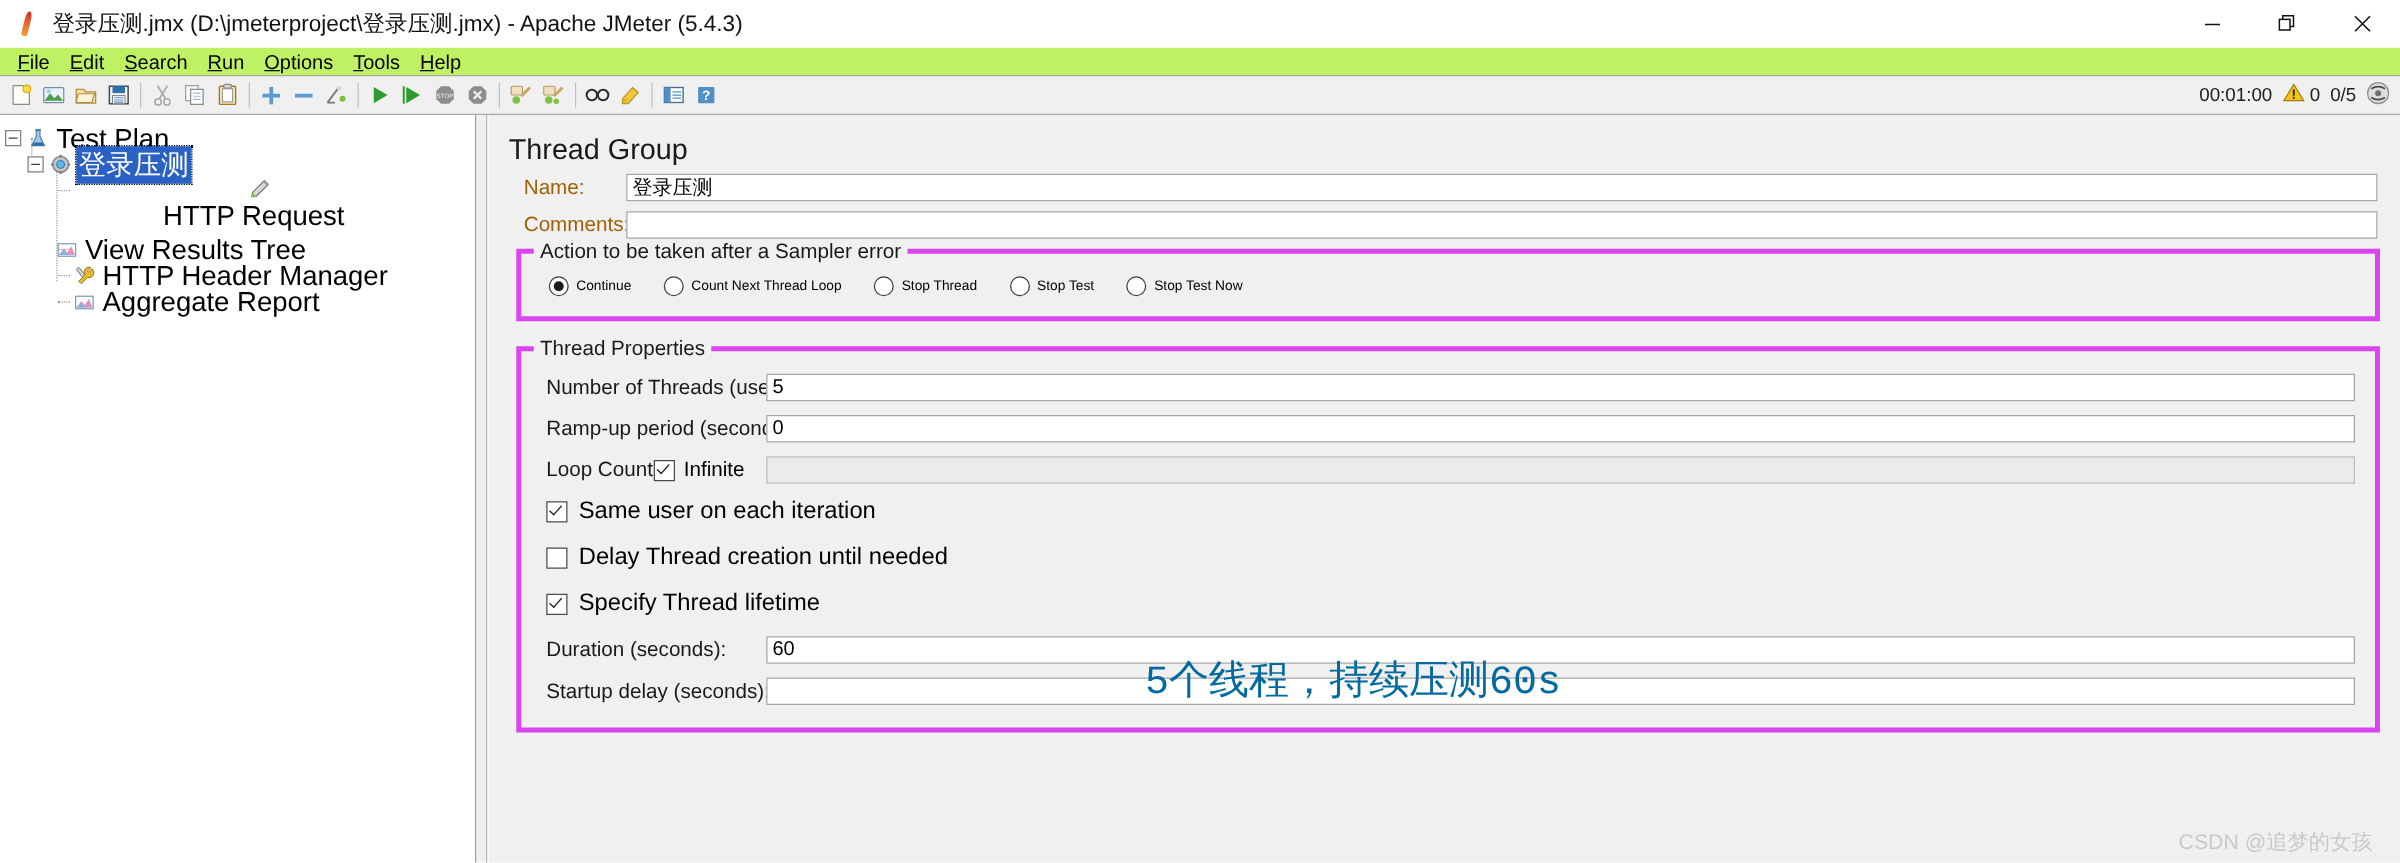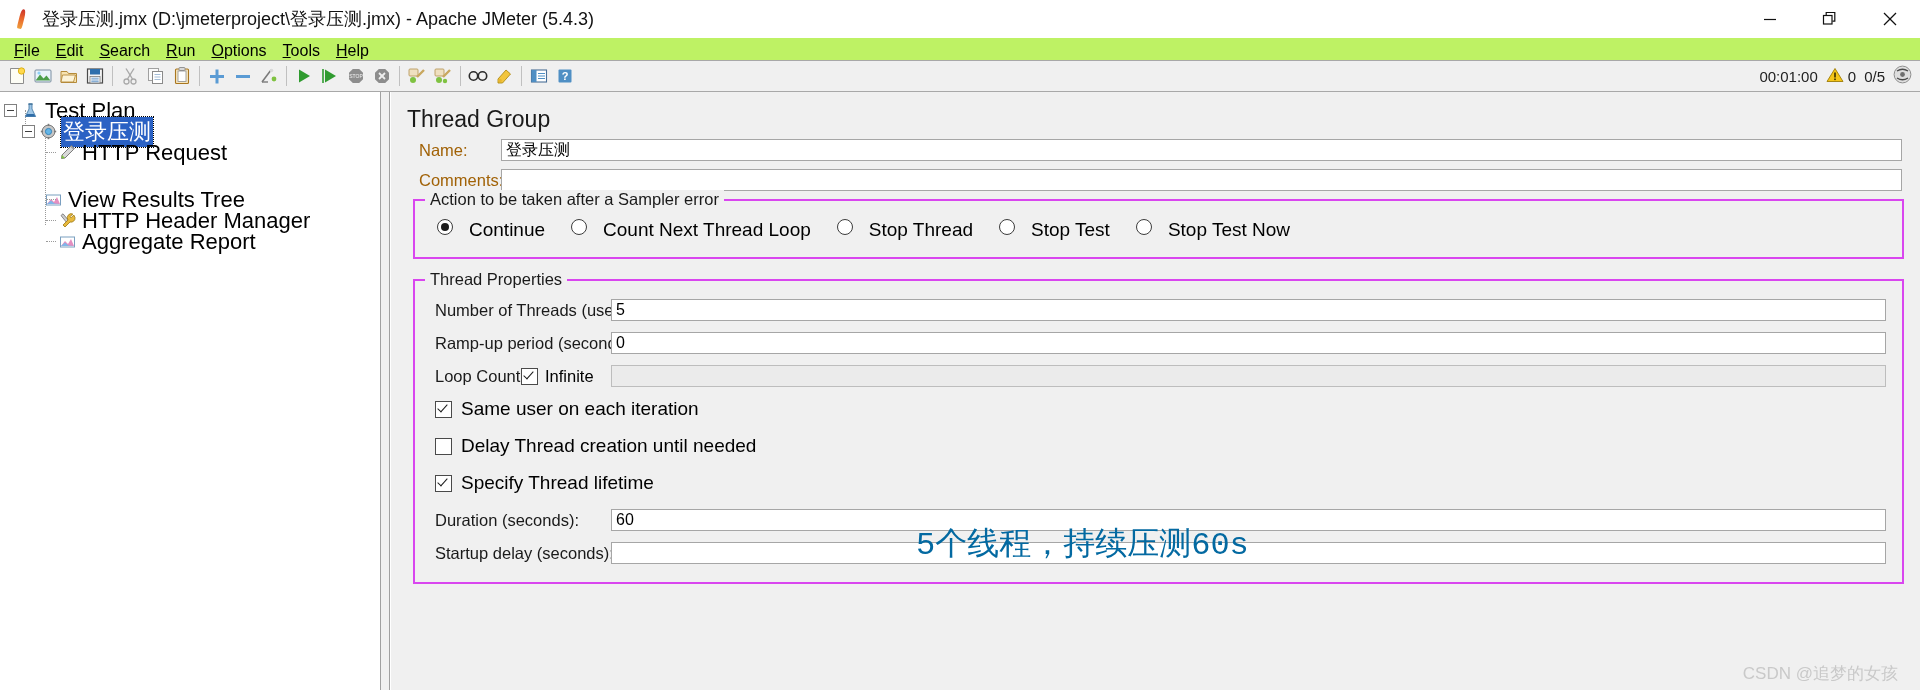--- a/index.html
+++ b/index.html
@@ -234,21 +234,21 @@
   }
   .txt[disabled] {
     background: #ebebeb;
     color: #8a8a8a;
     border-color: #bdbdbd;
   }
 
   
   .groupbox {
     margin: 6px 16px 0 22px;
-    border: 2px solid #d946ef;
+    border: 4px solid #d946ef;
     position: relative;
     padding: 14px 10px 10px 10px;
   }
   .groupbox > .gb-title {
     position: absolute;
     top: -11px;
     left: 10px;
     background: #f0f0f0;
     padding: 0 5px;
     font-size: 16.5px;
@@ -258,22 +258,23 @@
 
   
   .radio-row {
     display: flex;
     align-items: center;
     gap: 26px;
     padding: 4px 0 6px 12px;
   }
   .radio {
     display: flex;
-    gap: 16px;
-    font-size: 19px;
+    align-items: center;
+    gap: 6px;
+    font-size: 11px;
     white-space: nowrap;
   }
   .radio-mark {
     width: 14px;
     height: 14px;
     border: 1.5px solid #3c3c3c;
     border-radius: 50%;
     background: #ffffff;
     position: relative;
     flex: 0 0 auto;
@@ -622,21 +623,21 @@
             <line x1="8.5" y1="0.8" x2="8.5" y2="3"></line>
             <line x1="8.5" y1="14" x2="8.5" y2="16.2"></line>
             <line x1="0.8" y1="8.5" x2="3" y2="8.5"></line>
             <line x1="14" y1="8.5" x2="16.2" y2="8.5"></line>
           </g>
         </svg>
       </span>
       <span class="tree-label selected">登录压测</span>
     </div>
 
-    <div class="tree-row" style="padding-left:46px;">
+    <div class="tree-row" style="padding-left:26px;flex-direction:column;">
       <span class="dots-h" style="left:46px; width:10px; top:10px;"></span>
       <span class="tree-icon" style="margin-left:12px;">
         <svg width="17" height="17" viewBox="0 0 17 17">
           <path d="M12.5 1.5 L15.5 4.5 L6 14 L2.5 14.5 L3 11 Z" fill="#d8d8d8" stroke="#6f6f6f" stroke-width="0.9"></path>
           <path d="M11.8 2.2 L14.8 5.2" stroke="#9e9e9e" stroke-width="1.4"></path>
           <path d="M3 11 L6 14 L2.5 14.5 Z" fill="#7fc241"></path>
         </svg>
       </span>
       <span class="tree-label">HTTP Request</span>
     </div>

